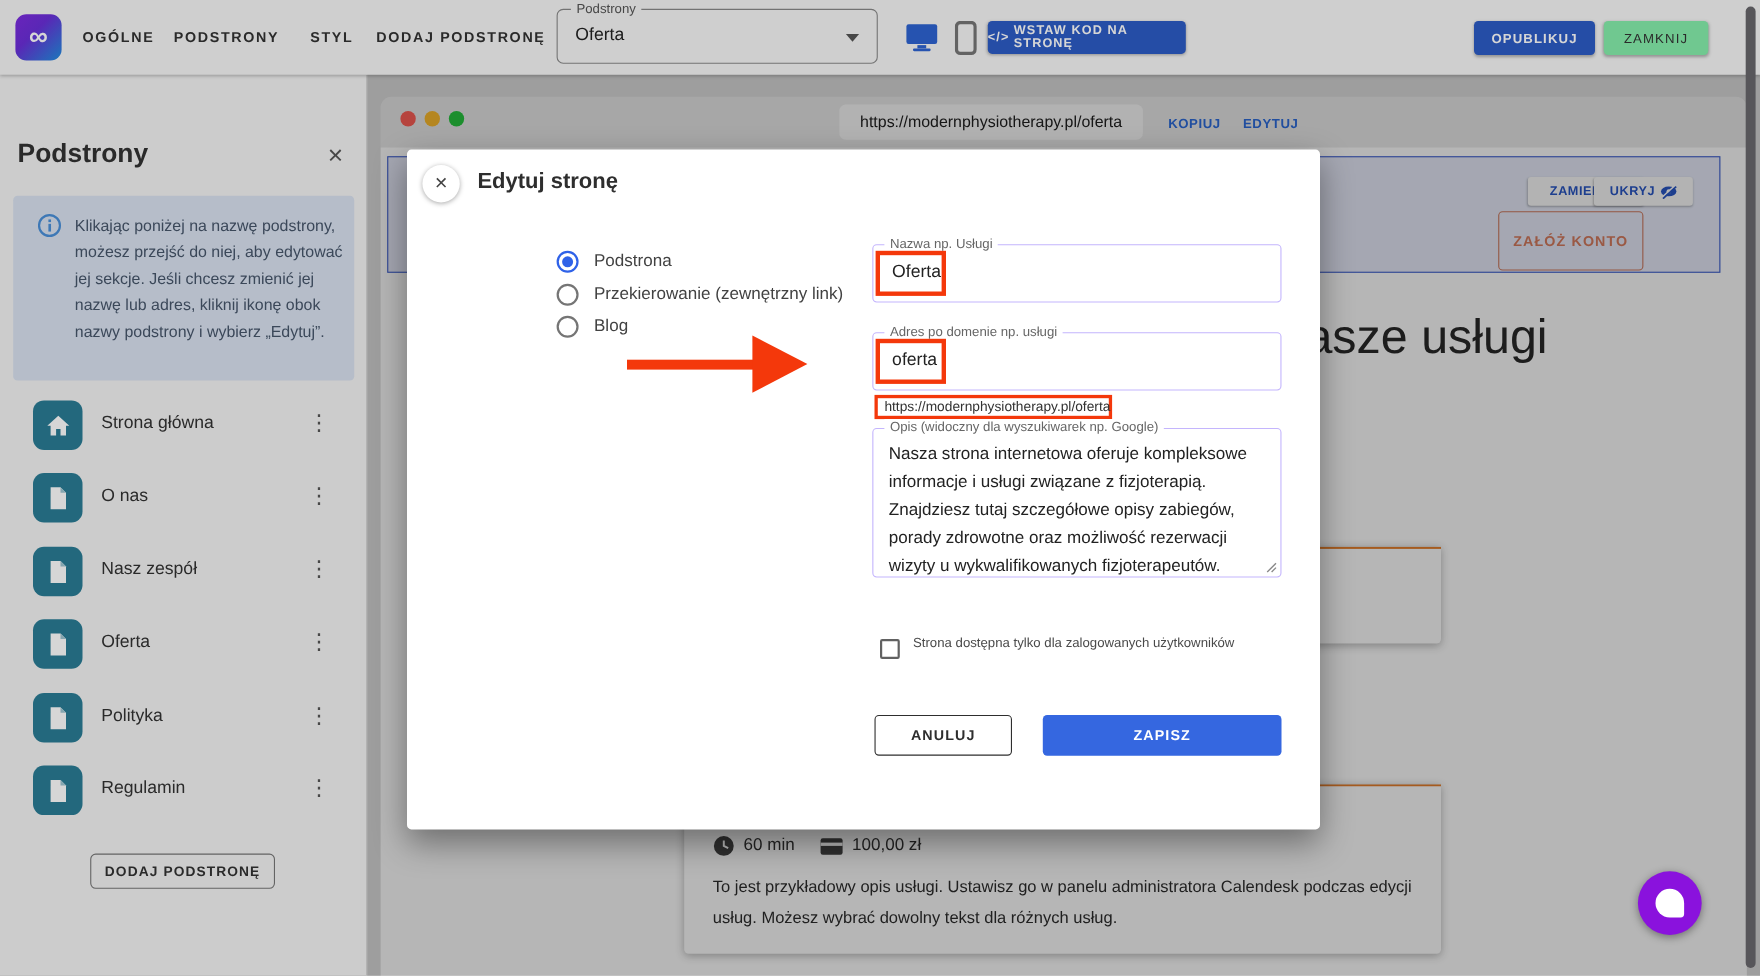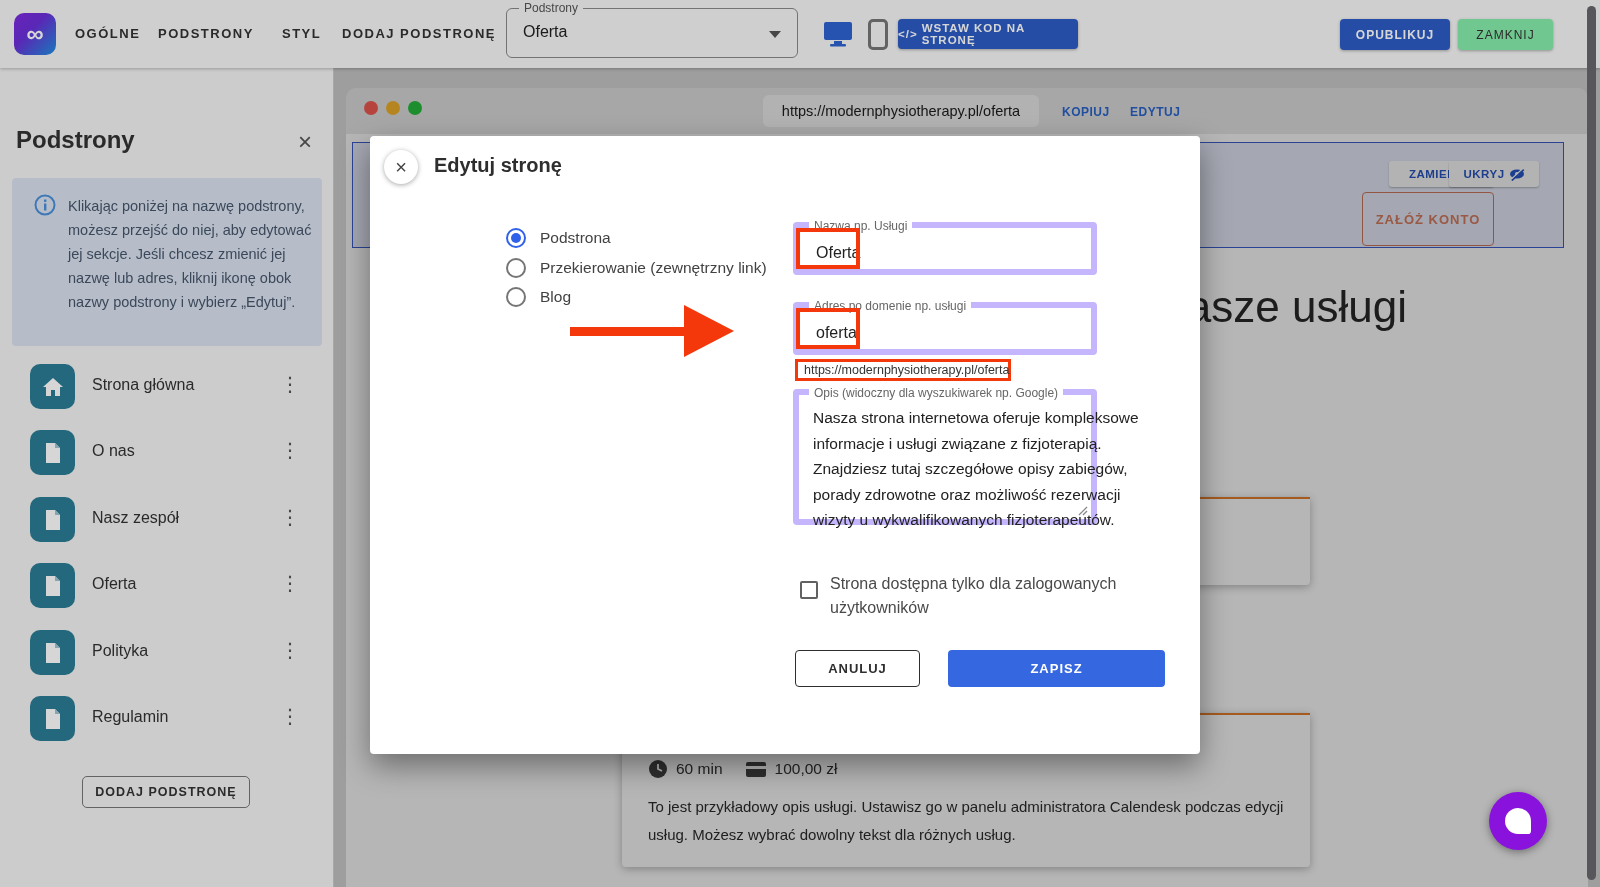--- a/index.html
+++ b/index.html
@@ -73,30 +73,30 @@
                  font-size:20px; color:#444; }
   .modal-title { position:absolute; left:64px; top:18px; font-size:20px; font-weight:700; color:#2e2e2e; }
   .radio-row { position:absolute; left:136px; display:flex; align-items:center; gap:14px; }
   .radio { width:20px; height:20px; border-radius:50%; border:2px solid #757575; position:relative; }
   .radio.selected { border-color:#2f62e8; }
   .radio.selected::after { content:""; position:absolute; left:3px; top:3px; width:10px; height:10px; border-radius:50%; background:#2f62e8; }
   .radio-label { font-size:15.5px; color:#424242; }
   .arrow-line { position:absolute; left:200px; top:191px; width:118px; height:9px; background:#f4380b; }
   .arrow-head { position:absolute; left:314px; top:169px; width:0; height:0;
                 border-top:26px solid transparent; border-bottom:26px solid transparent; border-left:50px solid #f4380b; }
-  .field { position:absolute; left:423px; width:304px; border:6px solid #c4b5fd; border-radius:4px; }
+  .field { position:absolute; left:423px; width:372px; border:1px solid #c4b5fd; border-radius:4px; }
   .field .legend { position:absolute; left:10px; top:-9px; background:#fff; padding:0 5px; font-size:12px; color:#666; white-space:nowrap; }
   .field .fval { position:absolute; left:17px; top:16px; font-size:16px; color:#222; }
   .redbox { position:absolute; border:4px solid #f4380b; z-index:3; }
   .url-note { position:absolute; left:425px; top:223px; width:216px; height:22px; border:3px solid #f4380b;
               display:flex; align-items:center; font-size:12.5px; color:#333; padding-left:6px; white-space:nowrap; }
   .opis-text { position:absolute; left:14px; top:10px; width:352px; font-size:15.5px; line-height:25.5px; color:#222; }
   .resize-corner { position:absolute; right:3px; bottom:3px; }
   .cb { position:absolute; left:430px; top:445px; width:18px; height:18px; border:2px solid #616161; border-radius:2px; }
-  .cb-label { position:absolute; left:460px; top:436px; width:300px; font-size:16px; line-height:24px; color:#4a4a4a; }
+  .cb-label { position:absolute; left:460px; top:436px; width:300px; font-size:12px; line-height:24px; color:#4a4a4a; }
   .btn-cancel { position:absolute; left:425px; top:514px; width:125px; height:37px; border:1px solid #2e2e2e; border-radius:4px;
                 display:flex; align-items:center; justify-content:center; font-size:13px; font-weight:600; letter-spacing:1px; color:#2e2e2e; background:#fff; }
   .btn-save { position:absolute; left:578px; top:514px; width:217px; height:37px; background:#3567e0; border-radius:4px;
               display:flex; align-items:center; justify-content:center; font-size:13px; font-weight:600; letter-spacing:1px; color:#fff; }
 
   
   .scroll-thumb { left:1587px; top:6px; width:9px; height:874px; border-radius:5px; background:#57565a; z-index:60; }
   .chat-bubble { left:1489px; top:792px; width:58px; height:58px; border-radius:50%; background:#8a12dd; z-index:60;
                  box-shadow:0 2px 8px rgba(0,0,0,.4); display:flex; align-items:center; justify-content:center; }
   .chat-glyph { width:26px; height:26px; background:#fff; border-radius:50% 50% 12% 50%; }

